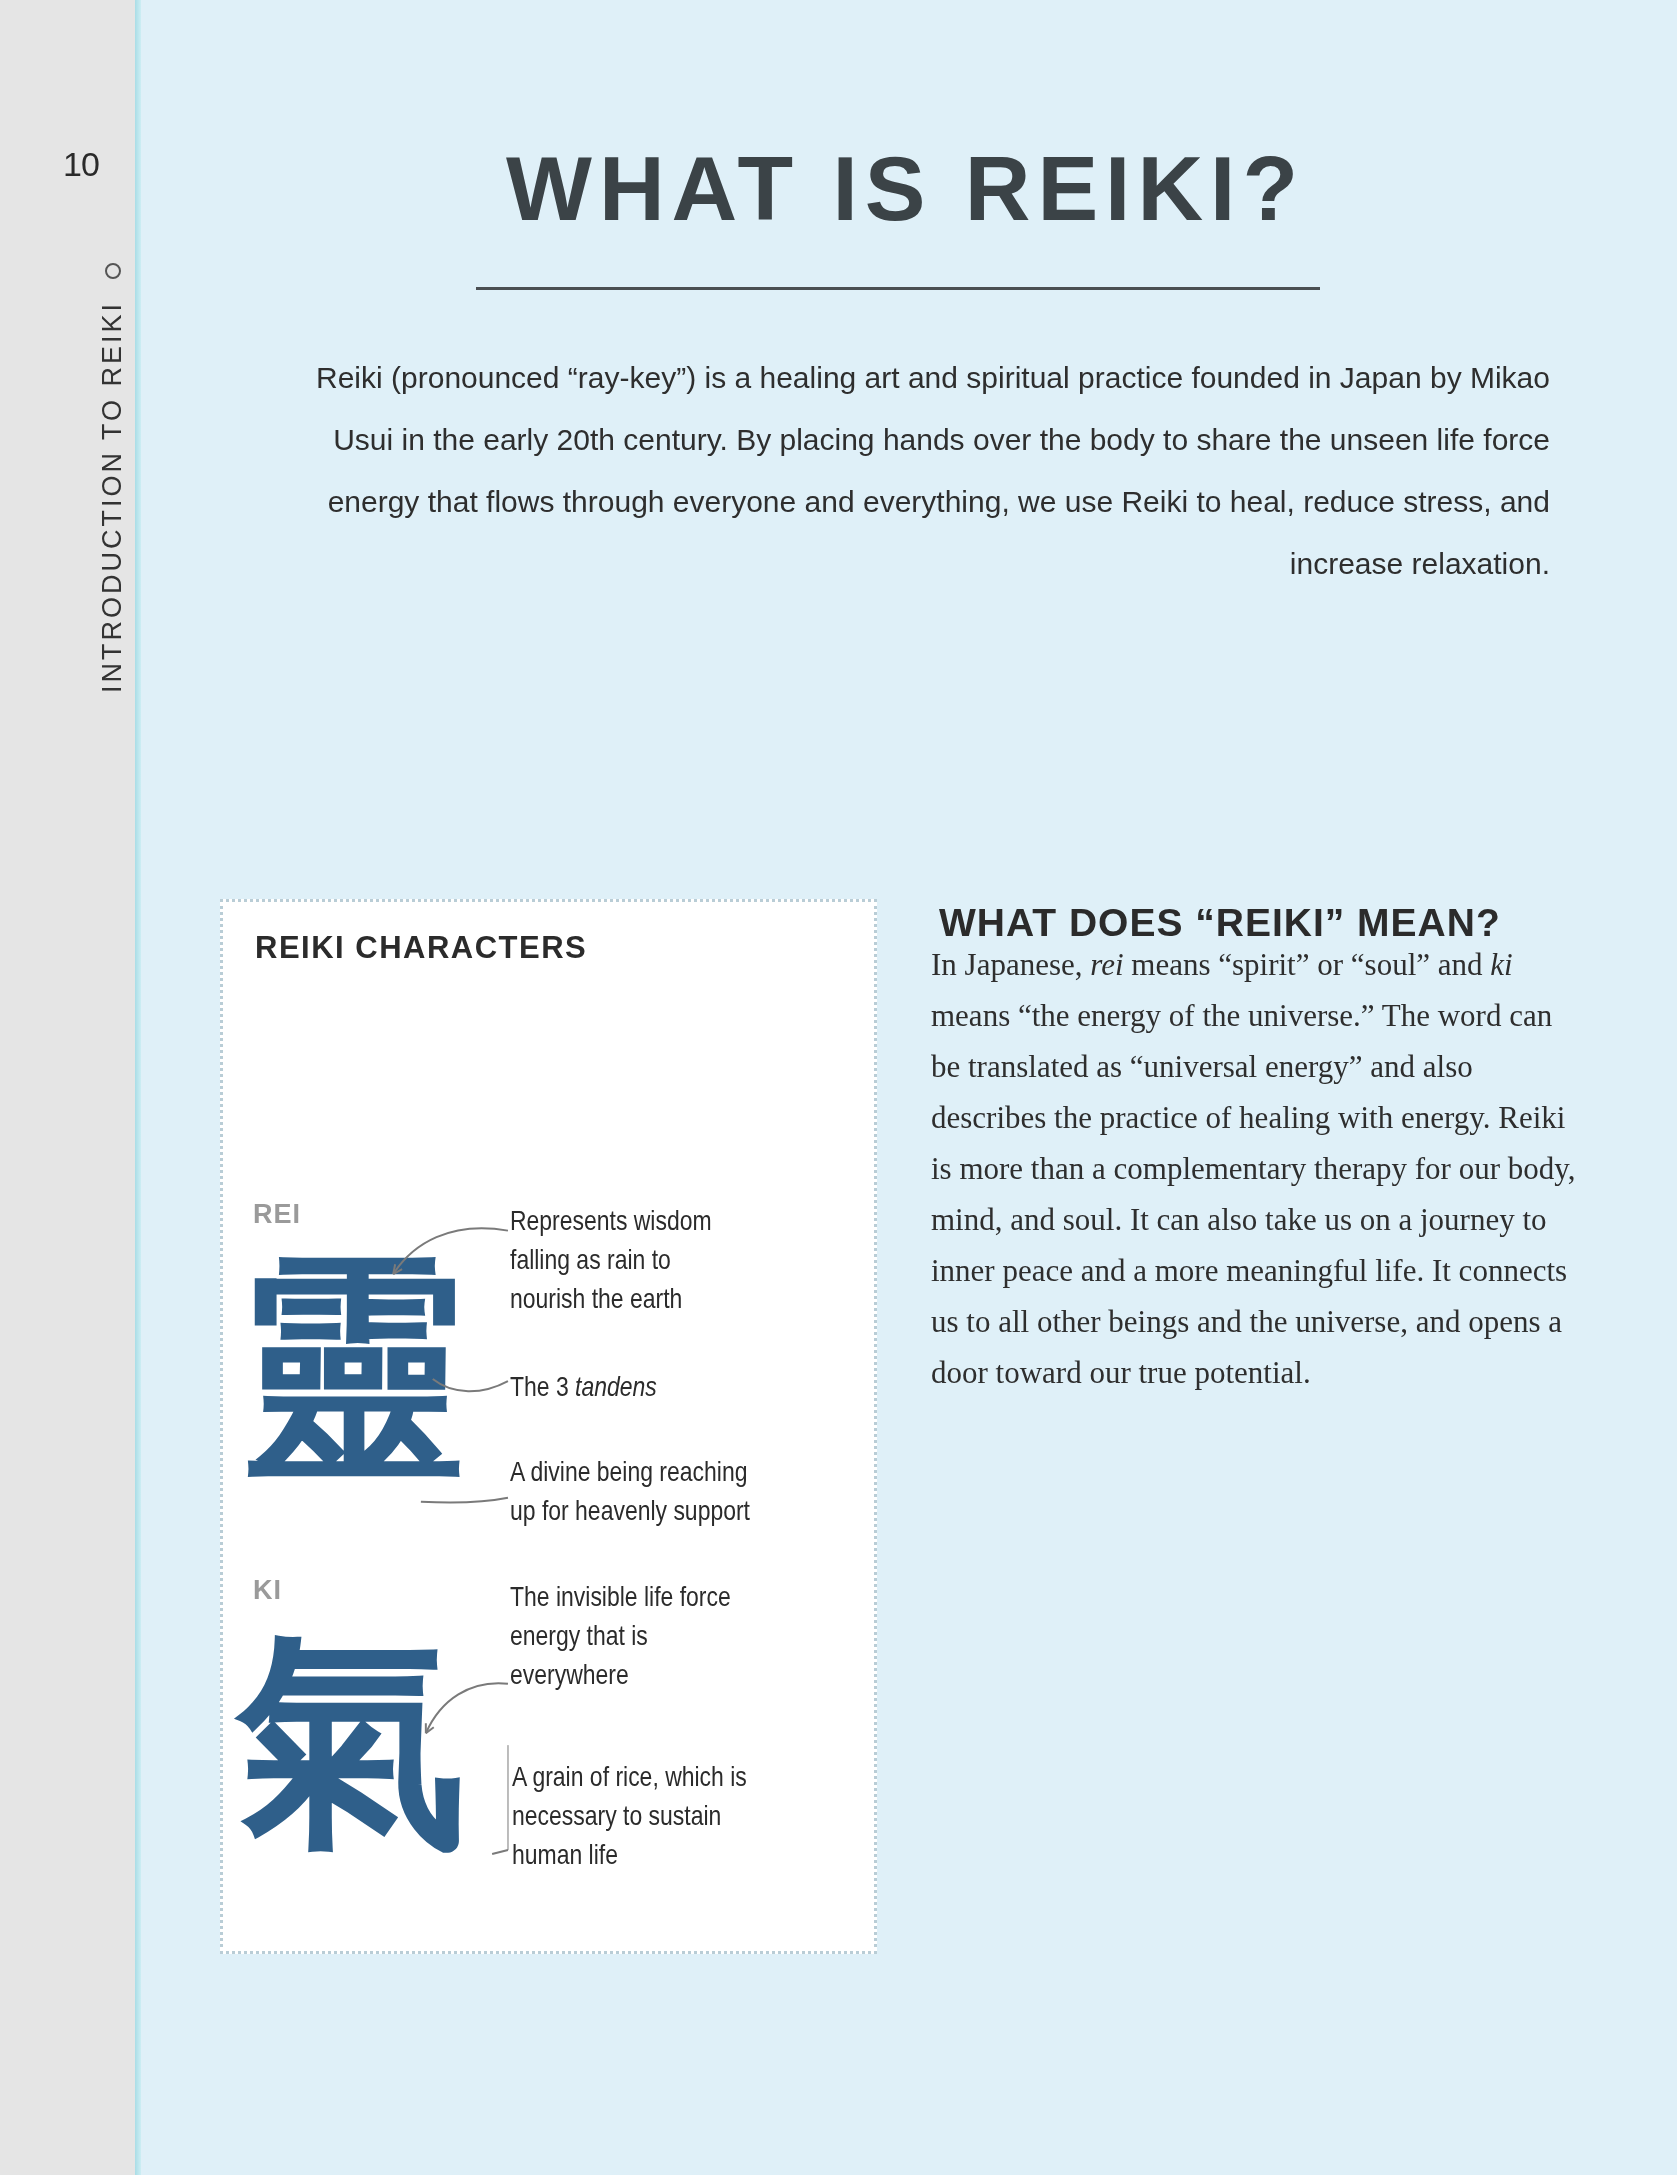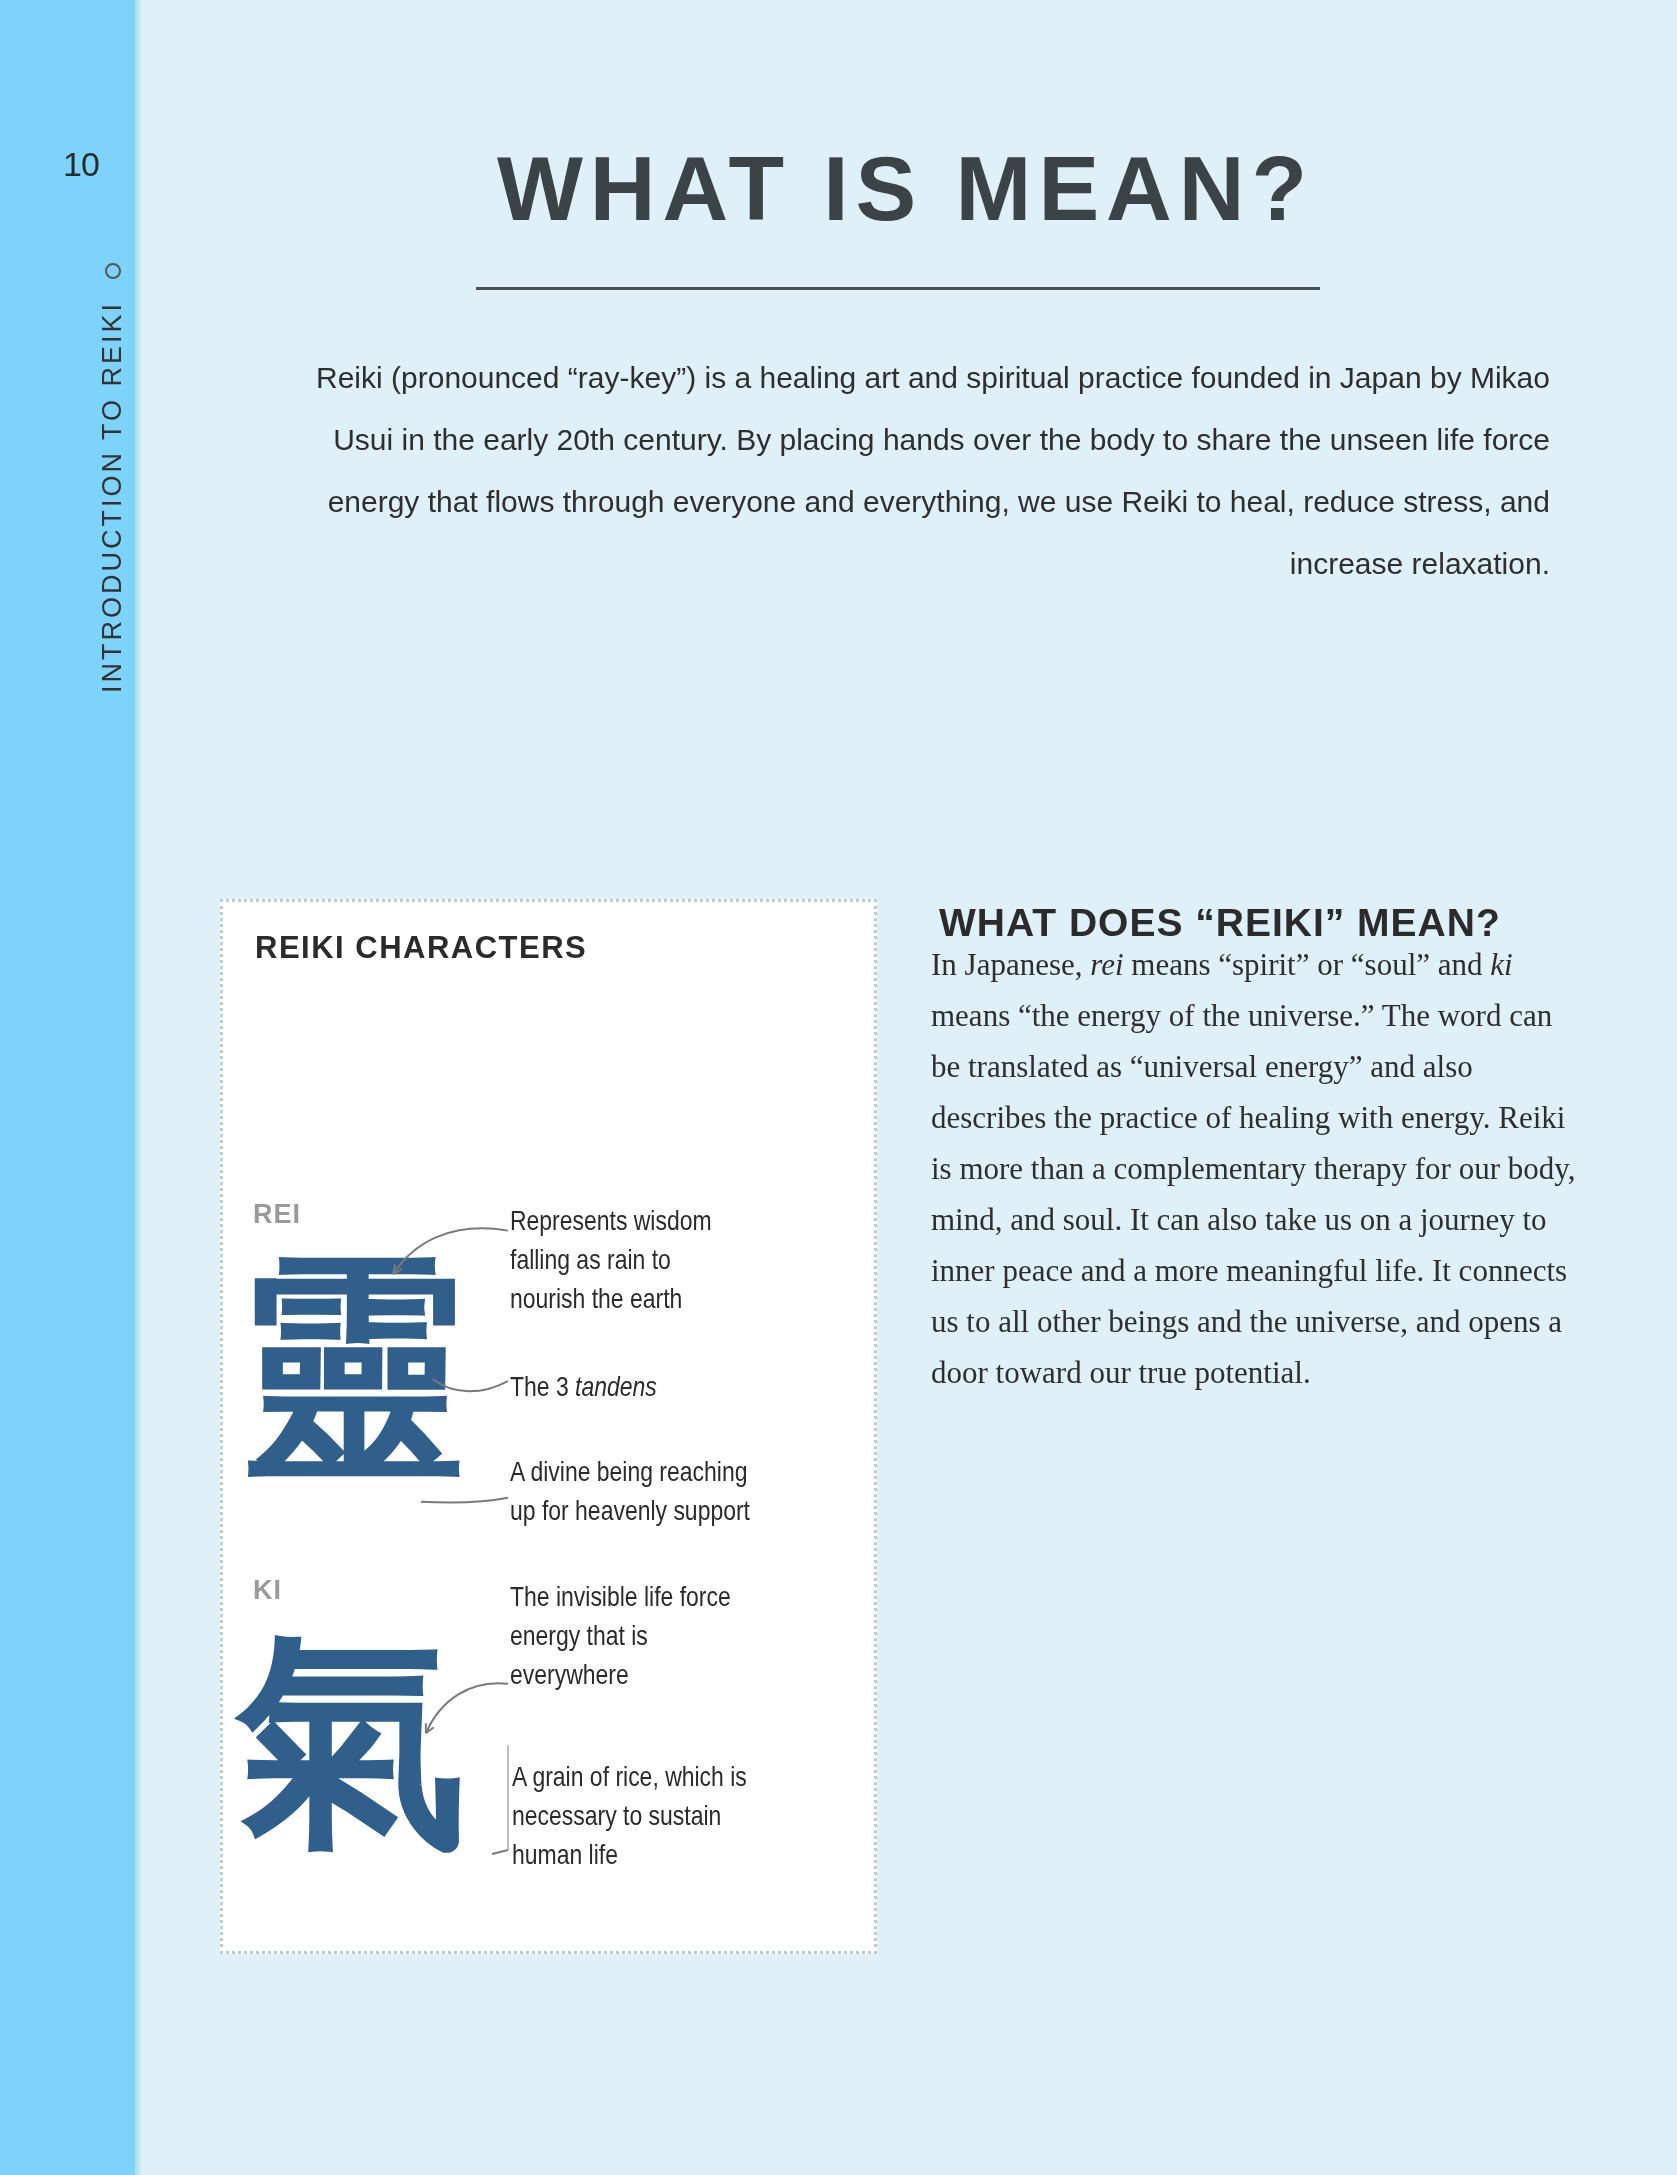--- a/index.html
+++ b/index.html
@@ -8,21 +8,21 @@
       height: 2175px;
       position: relative;
       overflow: hidden;
       background: #ffffff;
       font-family: "Liberation Sans", sans-serif;
       color: #2b2b2b;
     }
     .gutter {
       position: absolute; left: 0; top: 0;
       width: 135px; height: 2175px;
-      background: #7dd3fc;
+      background: #e5e5e5;
     }
     .gutter-edge {
       position: absolute; left: 135px; top: 0;
       width: 6px; height: 2175px;
       background: linear-gradient(to right, #a9dde6, #cdeef4);
     }
     .page {
       position: absolute; left: 141px; top: 0;
       width: 1537px; height: 2175px;
       background: #dff0f8;
@@ -125,21 +125,21 @@
   <div class="page-number">10</div>
   <div class="running-head">
     <span>INTRODUCTION TO REIKI</span>
     <span class="dot"></span>
   </div>
 </div>
 <div class="gutter-edge"></div>
 
 <div class="page"></div>
 
-<h1 class="title">WHAT IS MEAN?</h1>
+<h1 class="title">WHAT IS REIKI?</h1>
 <div class="title-rule"></div>
 
 <p class="intro">Reiki (pronounced “ray-key”) is a healing art and spiritual practice founded in Japan by Mikao Usui in the early 20th century. By placing hands over the body to share the unseen life force energy that flows through everyone and everything, we use Reiki to heal, reduce stress, and increase relaxation.</p>
 
 <div class="box">
   <h2 class="box-title">REIKI CHARACTERS</h2>
 
   <div class="char-label" style="left:30px; top:297px;">REI</div>
   <div class="kanji" style="left:12px; top:347px; font-size:230px;">靈</div>
 

